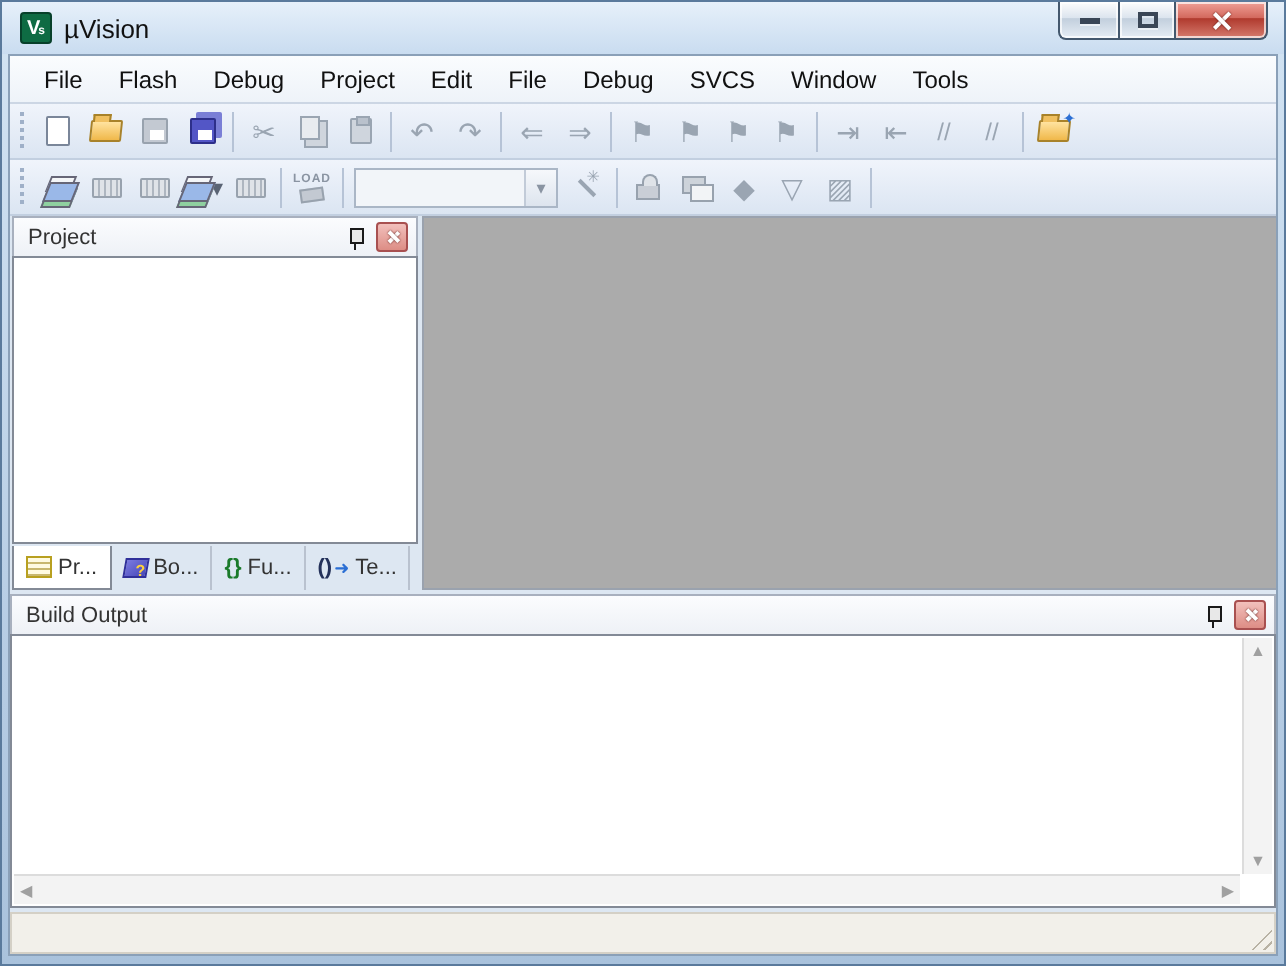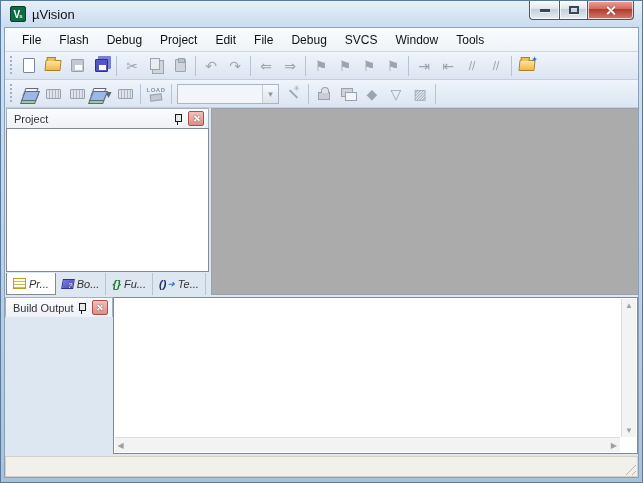--- a/index.html
+++ b/index.html
@@ -94,36 +94,36 @@
   .panel-header .spacer { flex:1; }
   .pin-btn { width:15px; height:14px; display:flex; align-items:center; justify-content:center; margin-right:3px; }
   .pin { position:relative; width:9px; height:12px; }
   .pin::before { content:""; position:absolute; top:1px; left:2px; width:5px; height:6px; border:1px solid #1a1a1a; background:#e8e8e8; }
   .pin::after { content:""; position:absolute; top:8px; left:4px; width:1px; height:4px; background:#1a1a1a; }
   .close-btn { width:16px; height:15px; border:1px solid #a85050; border-radius:2px;
     background:linear-gradient(#f2c0bc,#dd8d85); display:flex; align-items:center; justify-content:center; }
   .close-btn .glyph-x { width:7px; height:7px; }
   .close-btn .glyph-x::before, .close-btn .glyph-x::after { left:3px; width:1.6px; height:7px; background:#fff; box-shadow:0 0 1px #5a1510; }
   .panel-body { flex:1; background:#fff; border:1px solid #838a96; }
-  .tabs { height:23px; display:flex; align-items:stretch; padding-top:1px;font-style:italic; }
+  .tabs { height:23px; display:flex; align-items:stretch; padding-top:1px; }
   .tab { display:flex; align-items:center; gap:3px; padding:0 6px; font-size:11px; color:#333; position:relative; }
   .tab.active { background:#fff; border:1px solid #838a96; border-top:none; }
   .tab:not(.active) { border-right:1px solid #b9c2cf; }
   .i-projtab { width:13px; height:11px; background:#fffbe2; border:1px solid #b8a020;
     background-image:linear-gradient(#0000 2px,#c8b870 2px 3px,#0000 3px 5px,#c8b870 5px 6px,#0000 6px 8px,#c8b870 8px 9px,#0000 9px); }
   .i-book { position:relative; width:12px; height:10px; background:linear-gradient(135deg,#7a7ae0,#4848b8); border:1px solid #30309a; transform:skewX(-10deg); }
   .i-book::after { content:"?"; position:absolute; right:0; bottom:-2px; color:#ffd23a; font-size:8px; font-weight:bold; transform:skewX(10deg); }
   .tab-glyph { font-weight:bold; font-size:11px; }
   .tab-glyph.fn { color:#1a7a2a; }
   .tab-glyph.te { color:#23315a; }
   .te-arrow { color:#2b6fd4; font-size:9px; margin-left:-2px; }
   .workspace { flex:1; margin-left:2px; border:1px solid #9aa2ae; border-right:none; }
 
   
-  .build-panel { flex:1; display:flex; flex-direction:row; margin-top:2px; }
+  .build-panel { flex:1; display:flex; flex-direction:column; margin-top:2px; }
   .build-body { flex:1; position:relative; background:#fff; border:1px solid #838a96; }
   .vscroll { position:absolute; top:1px; right:1px; bottom:16px; width:15px; background:#f3f3f3; border-left:1px solid #dcdcdc;
     display:flex; flex-direction:column; justify-content:space-between; align-items:center; }
   .hscroll { position:absolute; left:1px; right:17px; bottom:1px; height:15px; background:#f3f3f3; border-top:1px solid #dcdcdc;
     display:flex; justify-content:space-between; align-items:center; }
   .sarrow { color:#a0a0a0; font-size:8px; padding:2px 3px; }
   .build-text { position:absolute; left:4px; top:2px; right:20px; bottom:20px; font-family:"Liberation Mono", monospace; font-size:11px; white-space:pre; }
 
   
   .statusbar { height:21px; margin-top:2px; background:#f2f0ea; border:1px solid #d4d0c6; position:relative;

